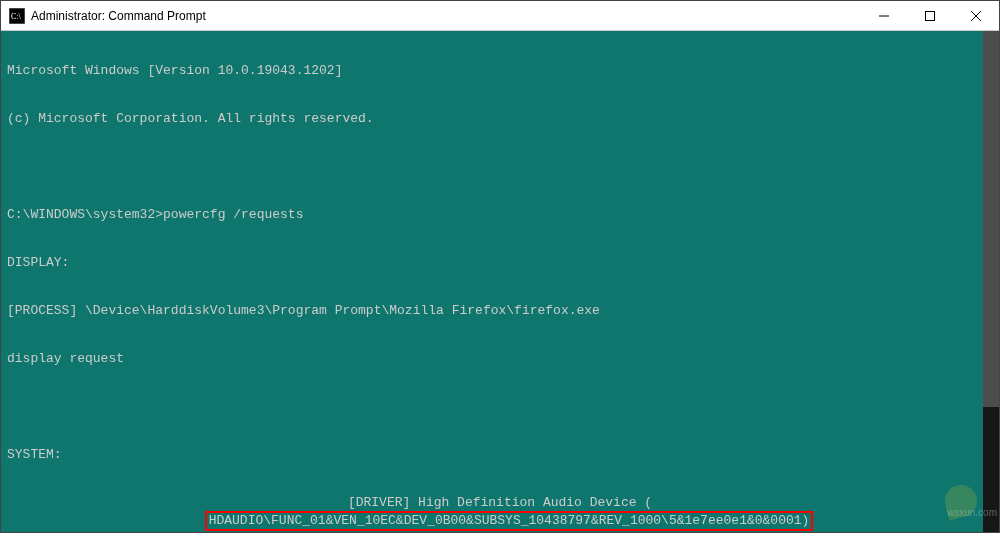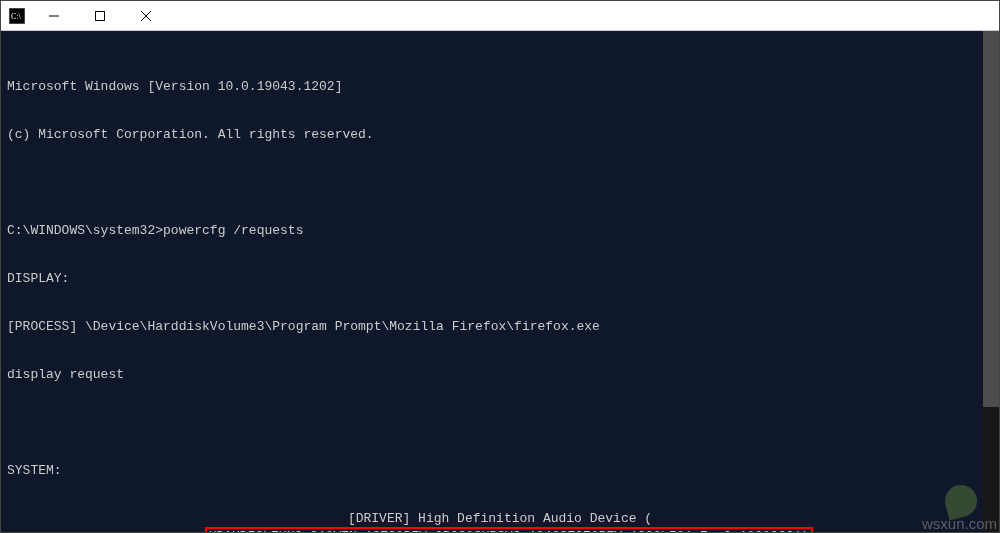--- a/index.html
+++ b/index.html
@@ -51,23 +51,23 @@
       height: 100%;
       display: flex;
       align-items: center;
       justify-content: center;
       font-family: 'Segoe UI', sans-serif;
       font-size: 10px;
       color: #000;
       cursor: default;
     }
     .terminal {
-      background: #0f172a;
+      background: #0f766e;
       color: #cccccc;
-      padding: 16px 6px;
+      padding: 0 6px;
       height: calc(100% - 30px);
       overflow: hidden;
       position: relative;
       line-height: 16px;
       white-space: pre;
     }
     .line {
       display: block;
       min-height: 16px;
     }
@@ -119,37 +119,38 @@
       height: 32px;
       background: rgba(130, 170, 70, 0.35);
       border-radius: 50% 50% 50% 0;
       margin-right: -8px;
       vertical-align: middle;
       transform: rotate(-15deg);
     }
     .tail {
       position: absolute;
       right: 2px;
-      bottom: 0;
-      font-size: 15px;
+      bottom: 14px;
+      font-size: 10px;
       color: rgba(200,200,200,0.4);
       font-family: Arial, sans-serif;
       margin-top: 11px;
     }
   </style>
 </head>
 <body>
 
 <div class="titlebar">
   <span class="titlebar-icon">
     <svg viewBox="0 0 16 16">
       <rect x="0" y="0" width="16" height="16" fill="#000" stroke="#888" stroke-width="1"></rect>
       <text x="2" y="11" font-size="8" fill="#fff" font-family="Consolas">C:\</text>
     </svg>
   </span>
+  <span class="titlebar-title">Administrator: Command Prompt</span>
   <div class="window-controls">
     <div class="win-btn">
       <svg width="10" height="10" viewBox="0 0 10 10">
           <line x1="0" y1="5" x2="10" y2="5" stroke="#000" stroke-width="1"></line>
         </svg>
     </div>
     <div class="win-btn">
       <svg width="10" height="10" viewBox="0 0 10 10">
           <rect x="0.5" y="0.5" width="9" height="9" fill="none" stroke="#000" stroke-width="1"></rect>
         </svg>

